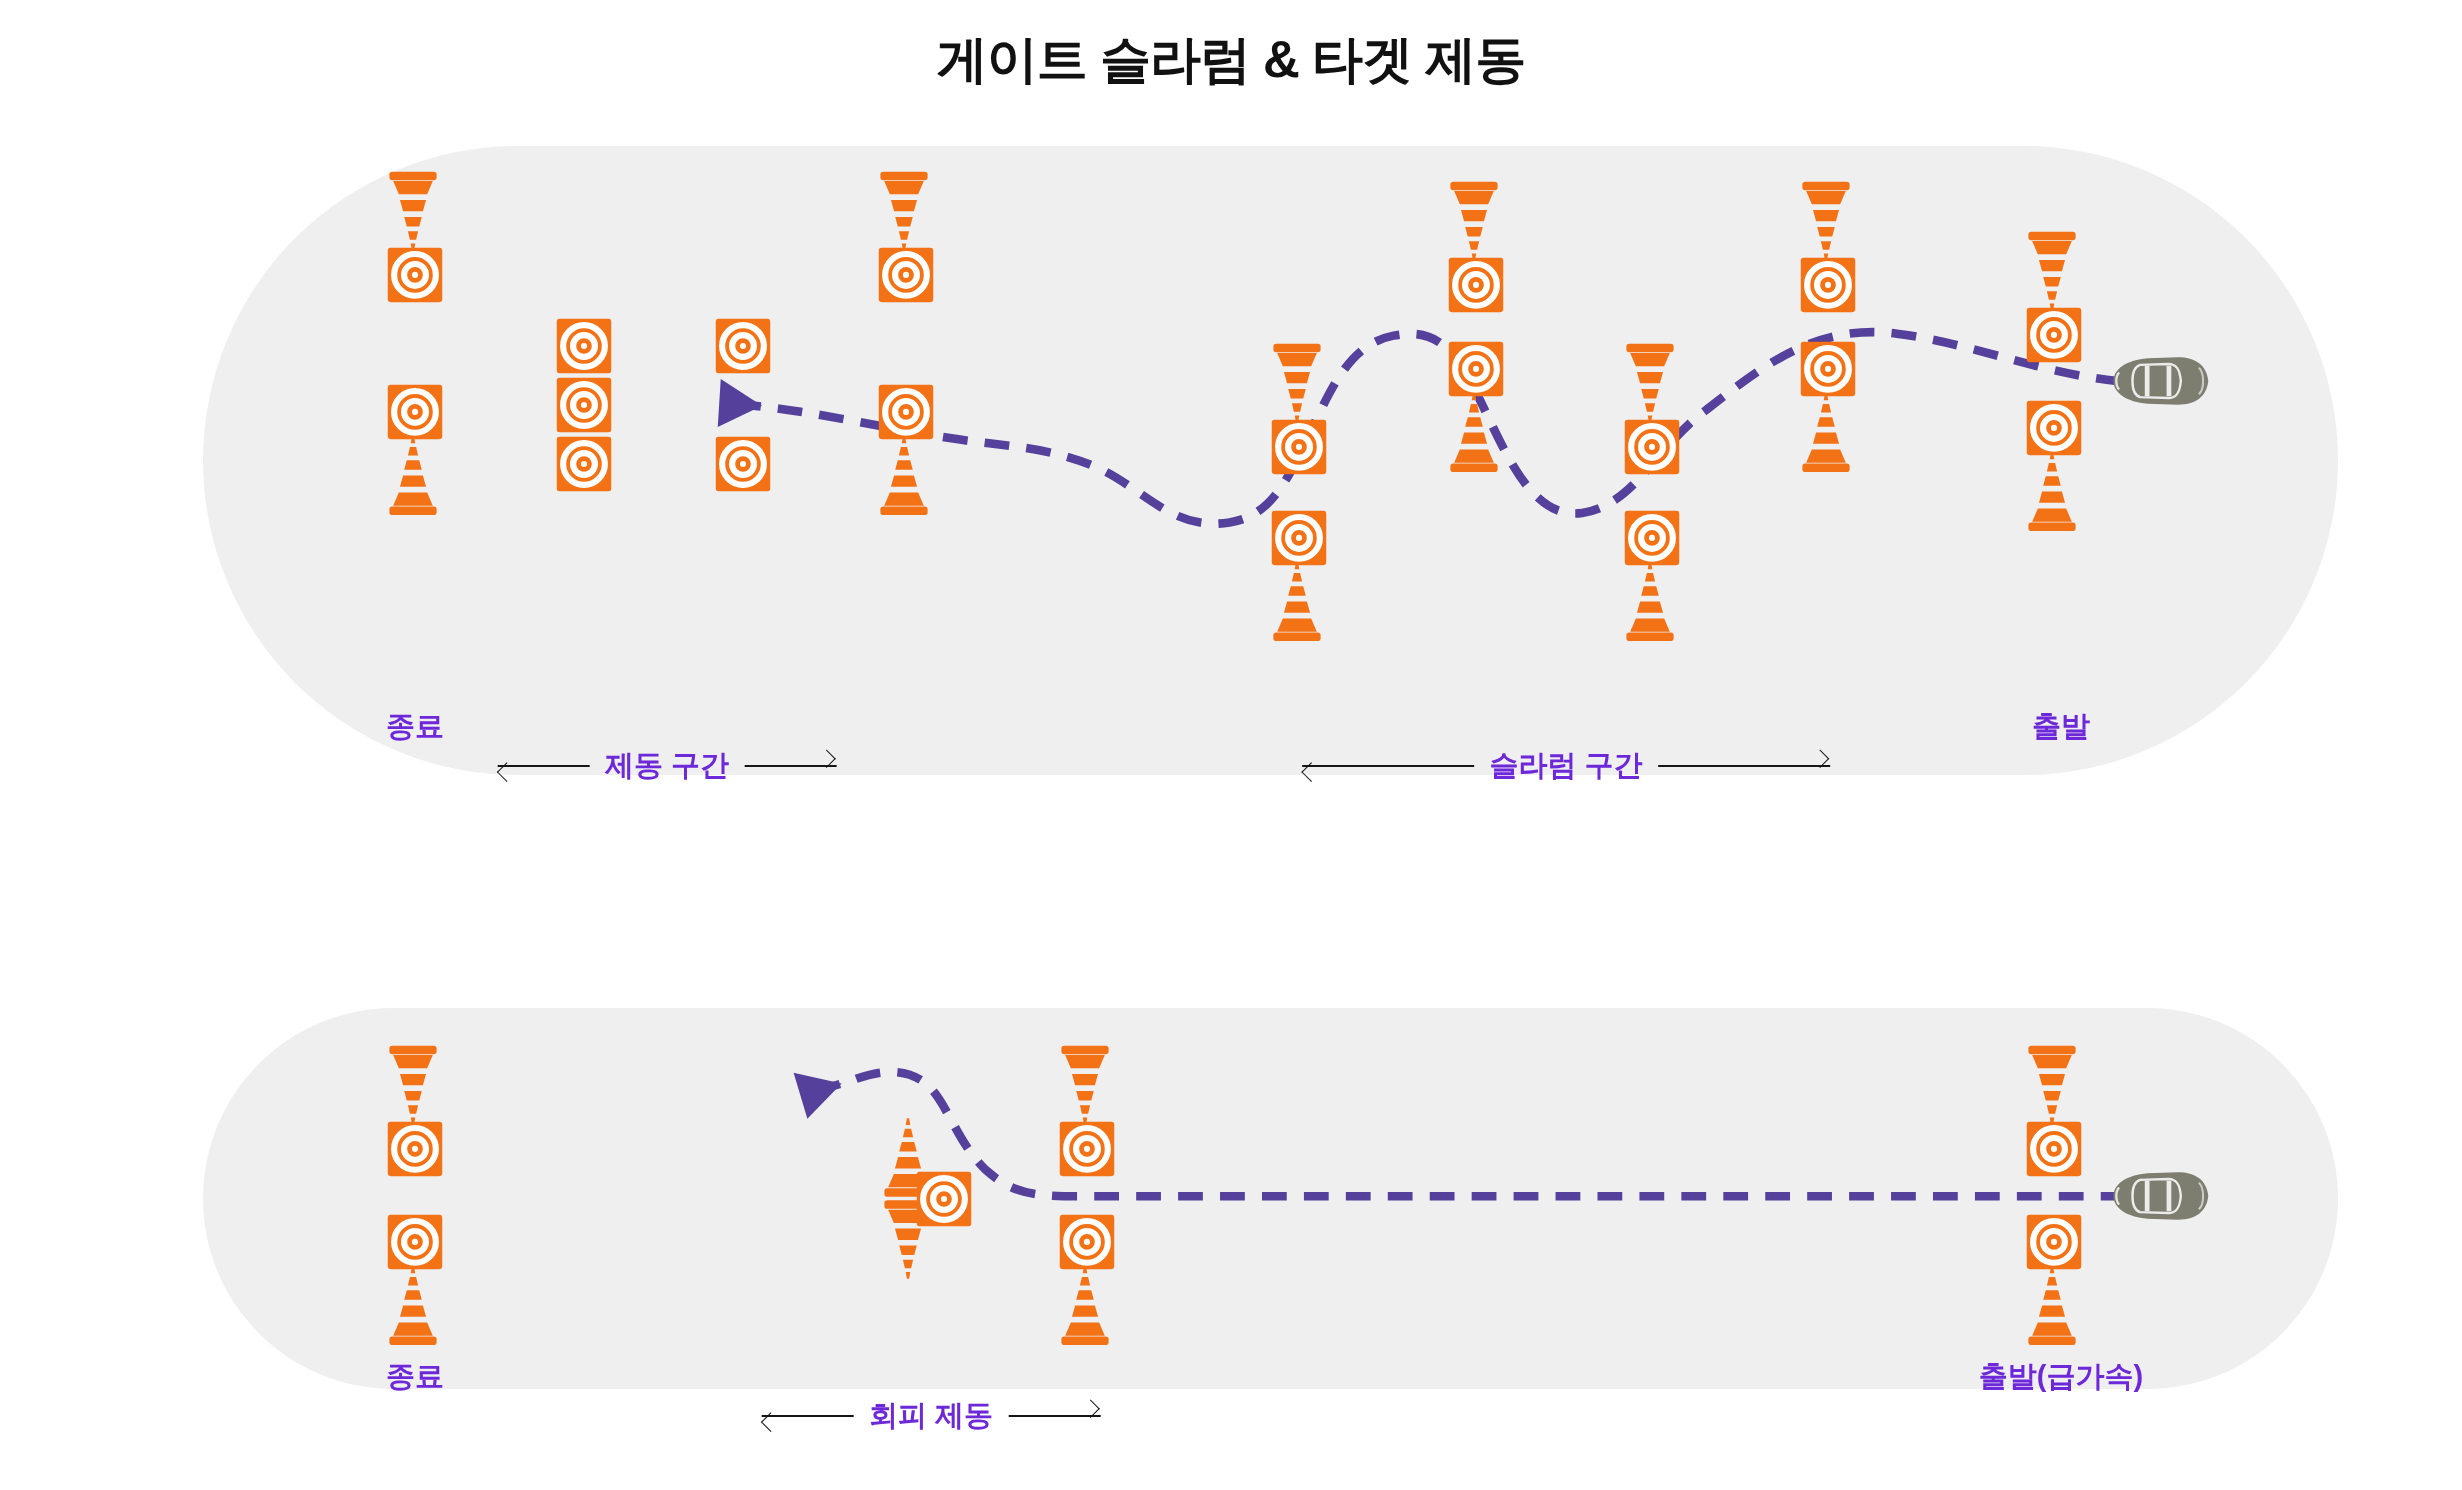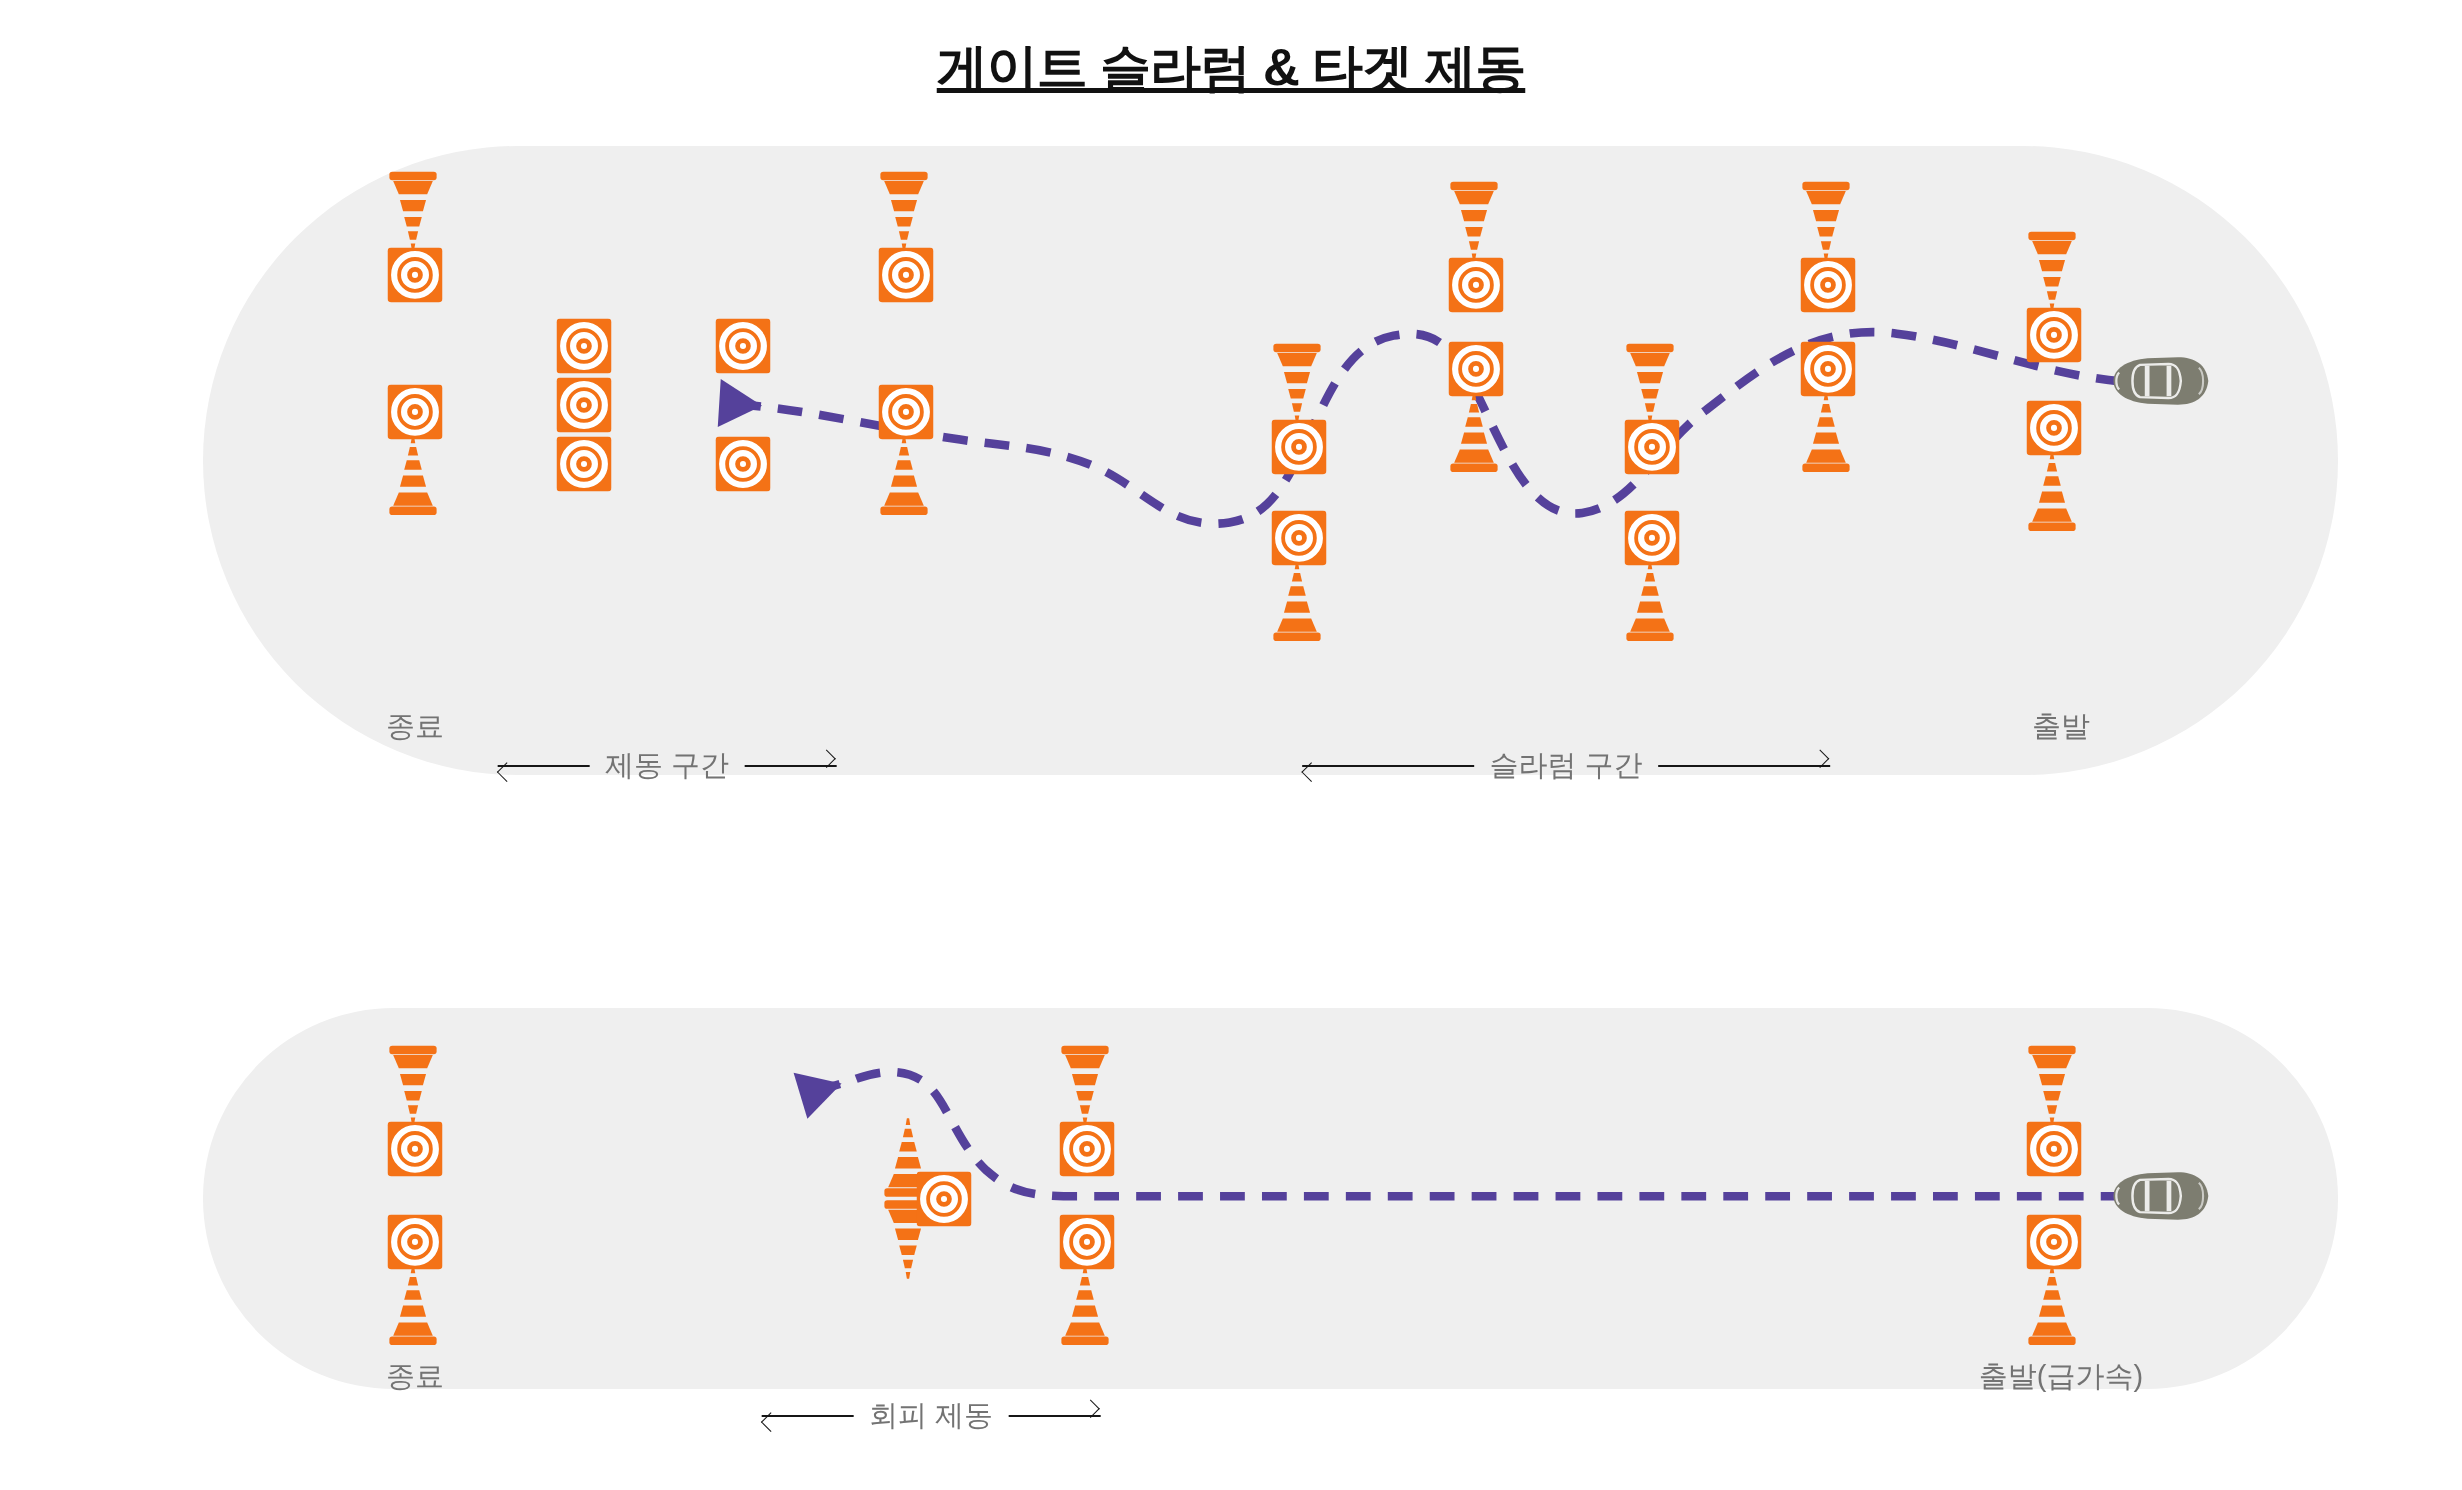--- a/index.html
+++ b/index.html
@@ -27,21 +27,21 @@
     position: absolute;
     left: 0;
     width: 2462px;
     text-align: center;
     font-size: 51px;
     font-weight: 700;
     letter-spacing: -1px;
     color: #111111;
     white-space: nowrap;
   }
-  #title-1 { top: 34px; text-decoration: underline; }
+  #title-1 { top: 26px; }
   #title-2 { top: 900px; }
 
   
   .track {
     position: absolute;
     background: #efefef;
   }
   #track-1 {
     left: 203px;
     top: 146px;
@@ -54,22 +54,22 @@
     top: 1008px;
     width: 2135px;
     height: 381px;
     border-radius: 191px;
   }
 
   
   .caption {
     position: absolute;
     font-size: 29px;
-    font-weight: 400;
-    color: #737373;
+    font-weight: 700;
+    color: #6d28d9;
     white-space: nowrap;
     transform: translateX(-50%);
   }
   .zone-caption {
     display: flex;
     align-items: center;
     gap: 15.3px;
     margin-top: 39px;
   }
   .zone-caption .bar {

